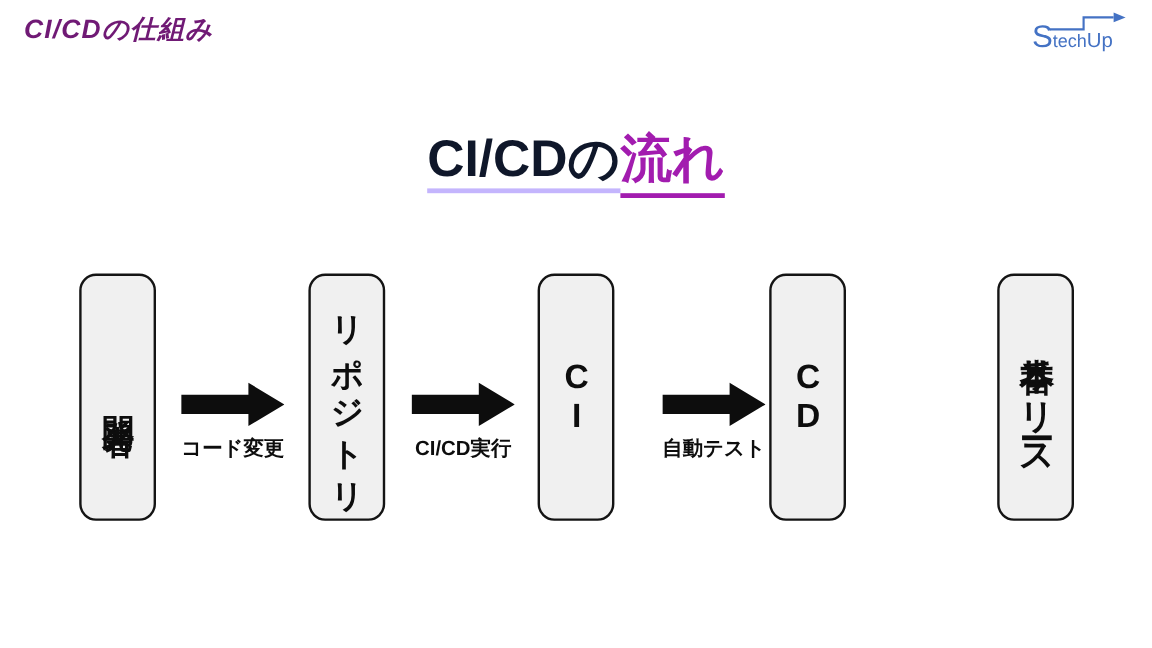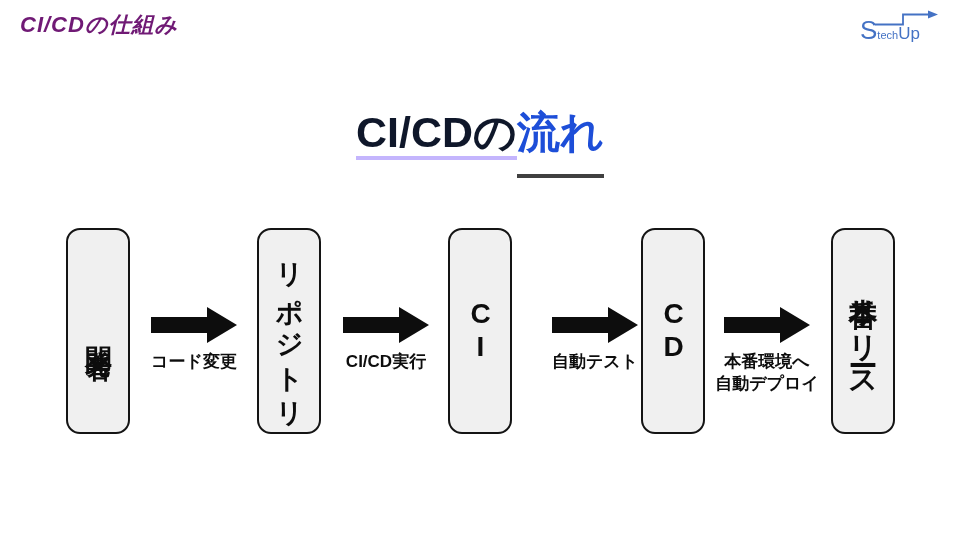--- a/index.html
+++ b/index.html
@@ -37,21 +37,21 @@
   }
   .logo-text {
     position: absolute;
     left: 0;
     bottom: 2px;
     display: flex;
     align-items: baseline;
     white-space: nowrap;
   }
   .logo-s  { font-size: 26px; }
-  .logo-tech { font-size: 11px; }
+  .logo-tech { font-size: 15px; }
   .logo-up { font-size: 17px; }
   .logo-arrow-svg {
     position: absolute;
     left: 15px;
     top: 0;
     width: 66px;
     height: 17px;
   }
 
   
@@ -65,23 +65,23 @@
     font-weight: bold;
     letter-spacing: 0px;
     white-space: nowrap;
   }
   .main-title .t-black {
     color: #0f172a;
     border-bottom: 4px solid #c4b5fd;
     padding-bottom: 0;
   }
   .main-title .t-blue {
-    color: #1d4ed8;
-    border-bottom: 4px solid #404040;
-    padding-bottom: 18px;
+    color: #a21caf;
+    border-bottom: 4px solid #a21caf;
+    padding-bottom: 4px;
   }
 
   
   .flow-box {
     position: absolute;
     top: 228px;
     width: 64px;
     height: 206px;
     background: #f0f0f0;
     border: 2px solid #141414;
@@ -109,21 +109,21 @@
   .box-1 { left: 66px; }
   .box-2 { left: 257px; }
   .box-3 { left: 448px; }
   .box-4 { left: 641px; }
   .box-5 { left: 831px; }
   .box-5 .box-label { font-size: 29px; letter-spacing: 2px; }
 
   
   .arrow-group {
     position: absolute;
-    top: 306px;
+    top: 318px;
     width: 124px;
     text-align: center;
   }
   .arrow-1 { left: 132px; }
   .arrow-2 { left: 324px; text-align: center; }
   .arrow-3 { left: 513px; margin-left: 20px; }
   .arrow-4 { left: 705px; }
   .arrow-svg {
     display: block;
     margin: 0 auto;
@@ -199,23 +199,14 @@
 
   <div class="arrow-group arrow-3">
     <svg class="arrow-svg" viewBox="0 0 86 38">
       <path d="M0 11 H56 V1 L86 19 L56 37 V27 H0 Z" fill="#0d0d0d"></path>
     </svg>
     <div class="arrow-label">
       <div>自動テスト</div>
     </div>
   </div>
 
-  <div class="arrow-group arrow-4">
-    <svg class="arrow-svg" viewBox="0 0 86 38">
-      <path d="M0 11 H56 V1 L86 19 L56 37 V27 H0 Z" fill="#0d0d0d"></path>
-    </svg>
-    <div class="arrow-label">
-      <div>本番環境へ</div>
-      <div>自動デプロイ</div>
-    </div>
-  </div>
 
 </div>
 
 </body></html>

